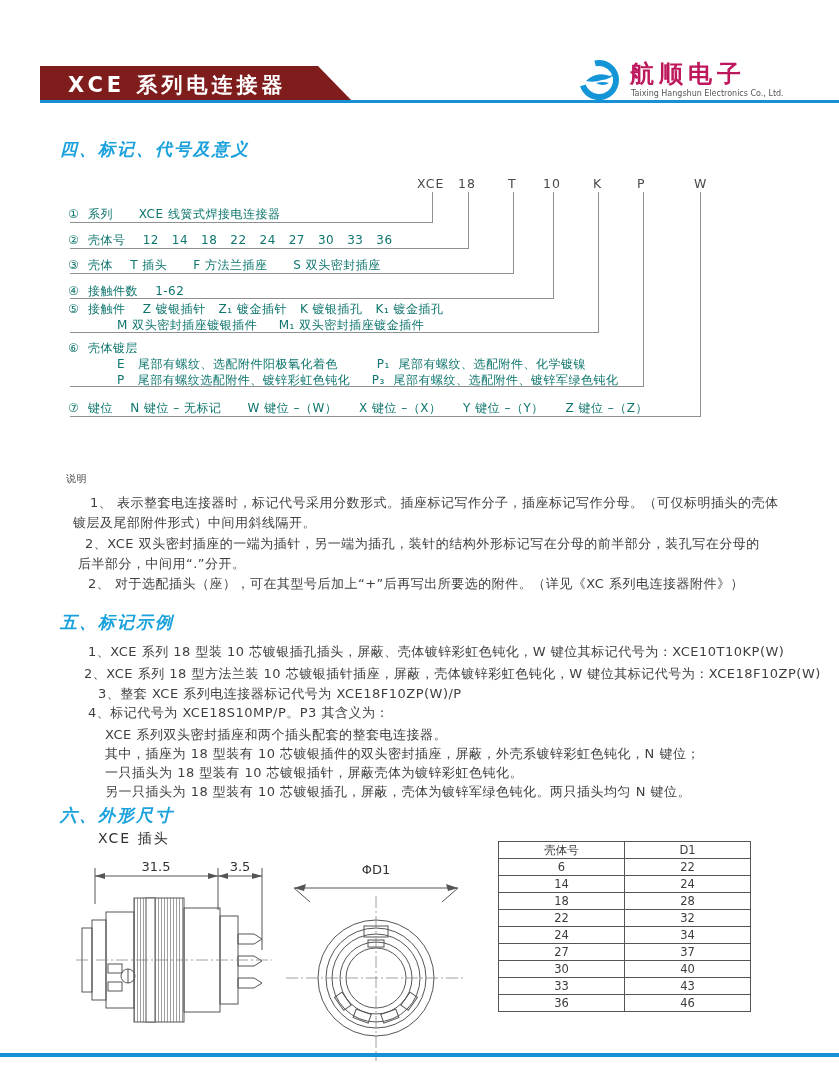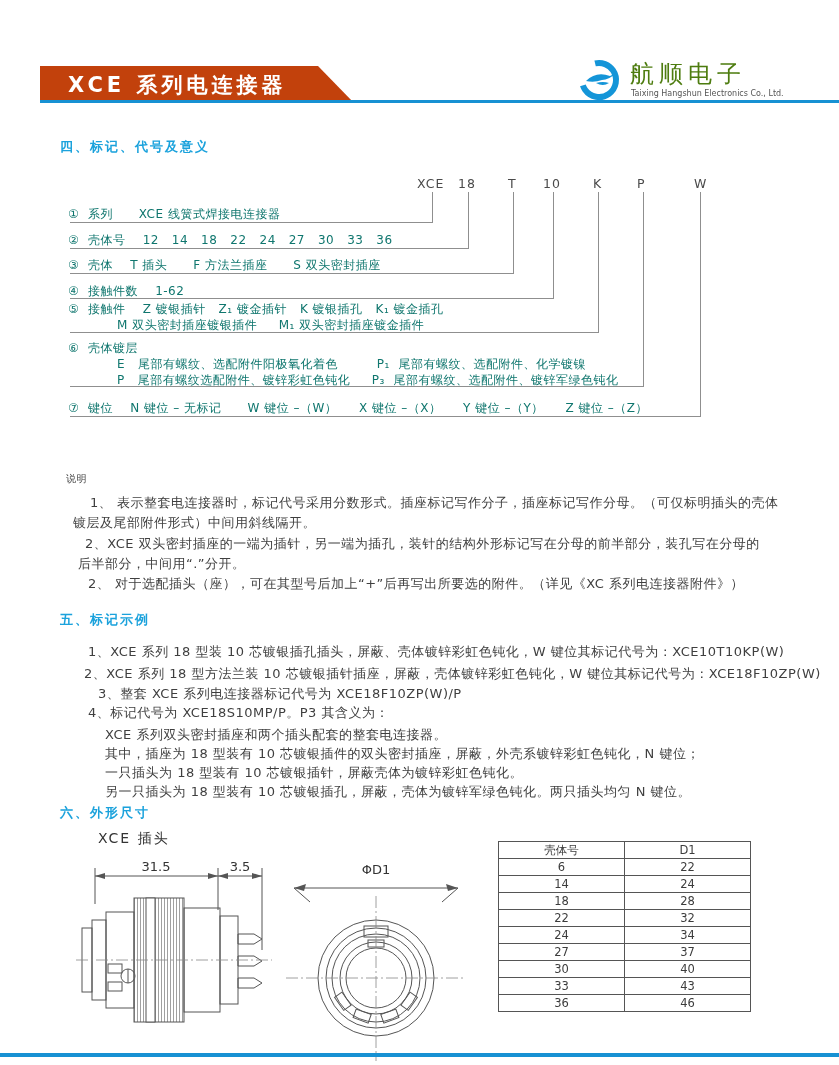--- a/index.html
+++ b/index.html
@@ -1,29 +1,29 @@
 <!DOCTYPE html>
 <html><head>
 <meta charset="utf-8">
 <style>
   * { margin:0; padding:0; box-sizing:border-box; }
   body { background:#fff; font-family:"DejaVu Sans", sans-serif; }
   .page { position:relative; width:839px; height:1065px; background:#ffffff; overflow:hidden; color:#444; }
 
   
-  .banner { position:absolute; left:40px; top:66px; width:314px; height:37px; background:#c2410c;
+  .banner { position:absolute; left:40px; top:66px; width:314px; height:37px; background:#7f1d1d;
             clip-path:polygon(0 0, 278px 0, 314px 100%, 0 100%); }
   .banner-title { position:absolute; left:28px; top:5px; color:#fff; font-size:21px; font-weight:bold; letter-spacing:4px; white-space:pre; }
   .header-rule { position:absolute; left:40px; right:0; top:100px; height:3px; background:#1791d3; }
   .logo { position:absolute; left:576px; top:56px; width:200px; height:46px; }
   .logo-icon { position:absolute; left:0; top:0; }
-  .logo-text { position:absolute; left:54px; top:2px; font-size:24px; font-weight:normal; color:#4d7c0f; letter-spacing:5px; white-space:pre; }
+  .logo-text { position:absolute; left:54px; top:2px; font-size:24px; font-weight:bold; color:#be185d; letter-spacing:5px; white-space:pre; }
   .logo-sub { position:absolute; left:55px; top:33px; font-size:8px; color:#555; white-space:pre; }
 
-  .sec-heading { position:absolute; color:#1ba2dc; font-size:13px; font-weight:bold; letter-spacing:2px; white-space:pre; }
+  .sec-heading { position:absolute; color:#1ba2dc; font-size:17px; font-weight:bold; letter-spacing:2px; white-space:pre;font-style:italic; }
 
   
   .pn-code { position:absolute; font-size:12.5px; color:#4a4a4a; letter-spacing:1px; white-space:pre; }
   .dg-text { position:absolute; font-size:12px; color:#0f766e; letter-spacing:0.5px; white-space:pre; }
   .hline { position:absolute; height:1px; background:#8f8f8f; }
   .vline { position:absolute; width:1px; background:#8f8f8f; }
 
   .note-text { position:absolute; font-size:13px; color:#3f3f3f; letter-spacing:0.5px; white-space:pre; }
   .ex-text   { position:absolute; font-size:13px; color:#3f3f3f; letter-spacing:0.5px; white-space:pre; }
 

